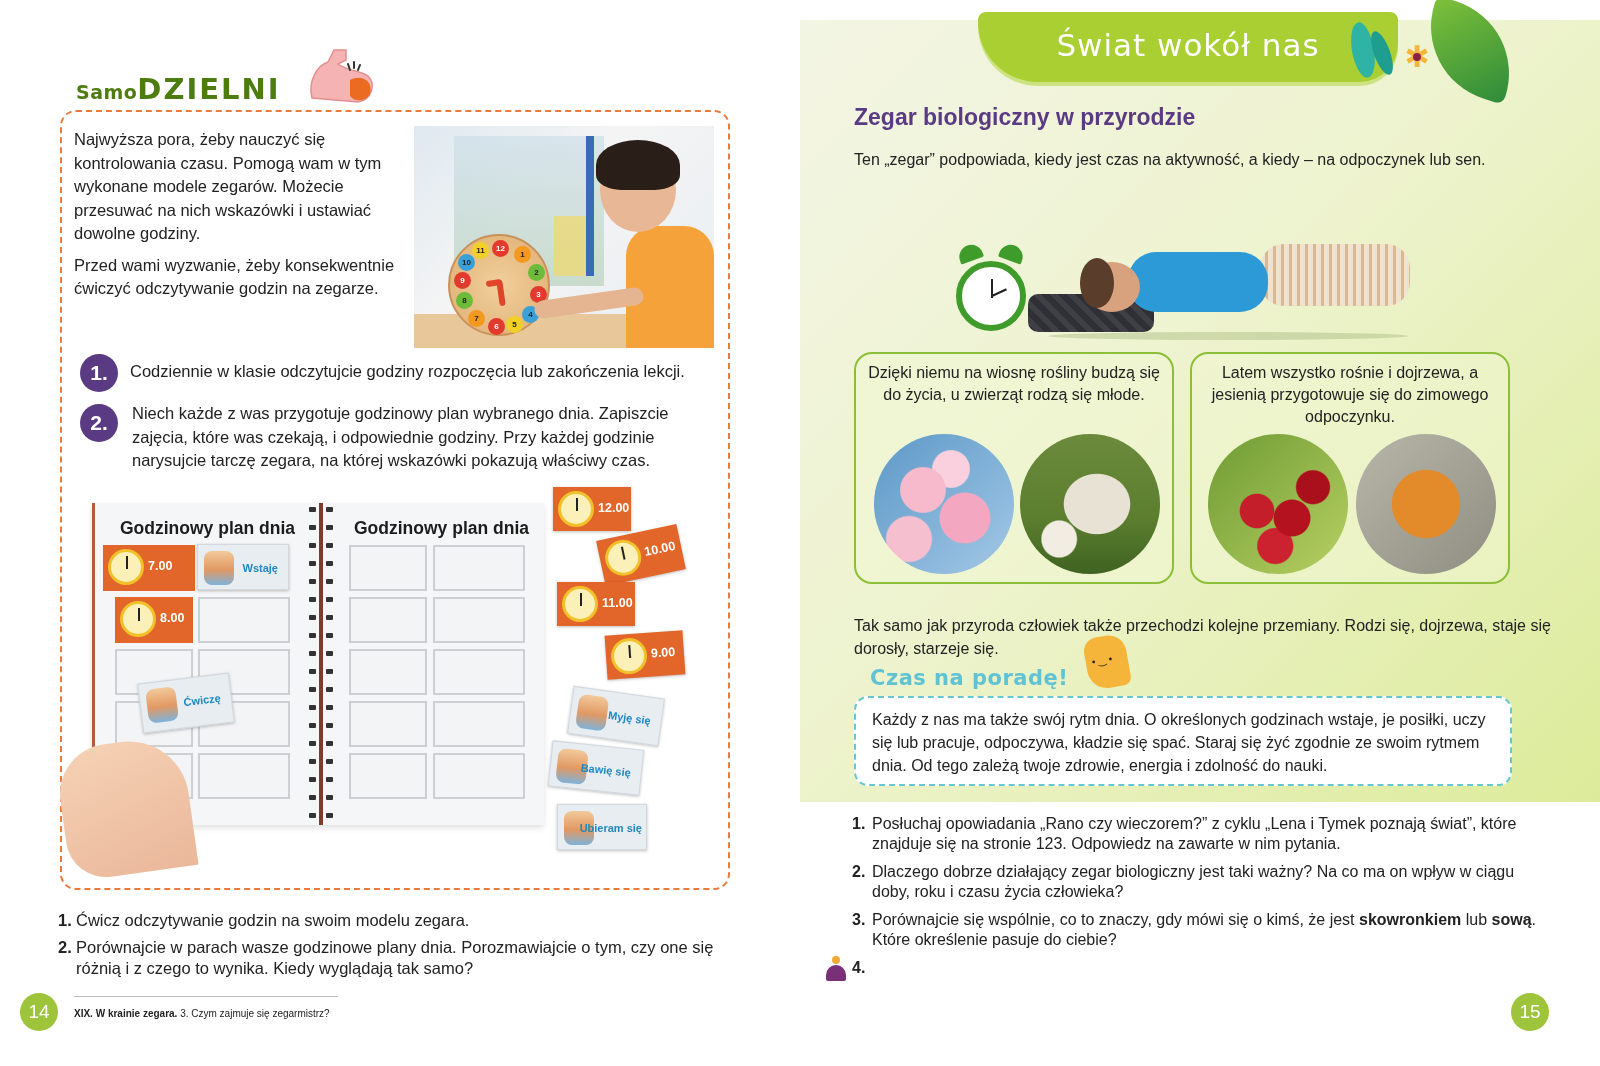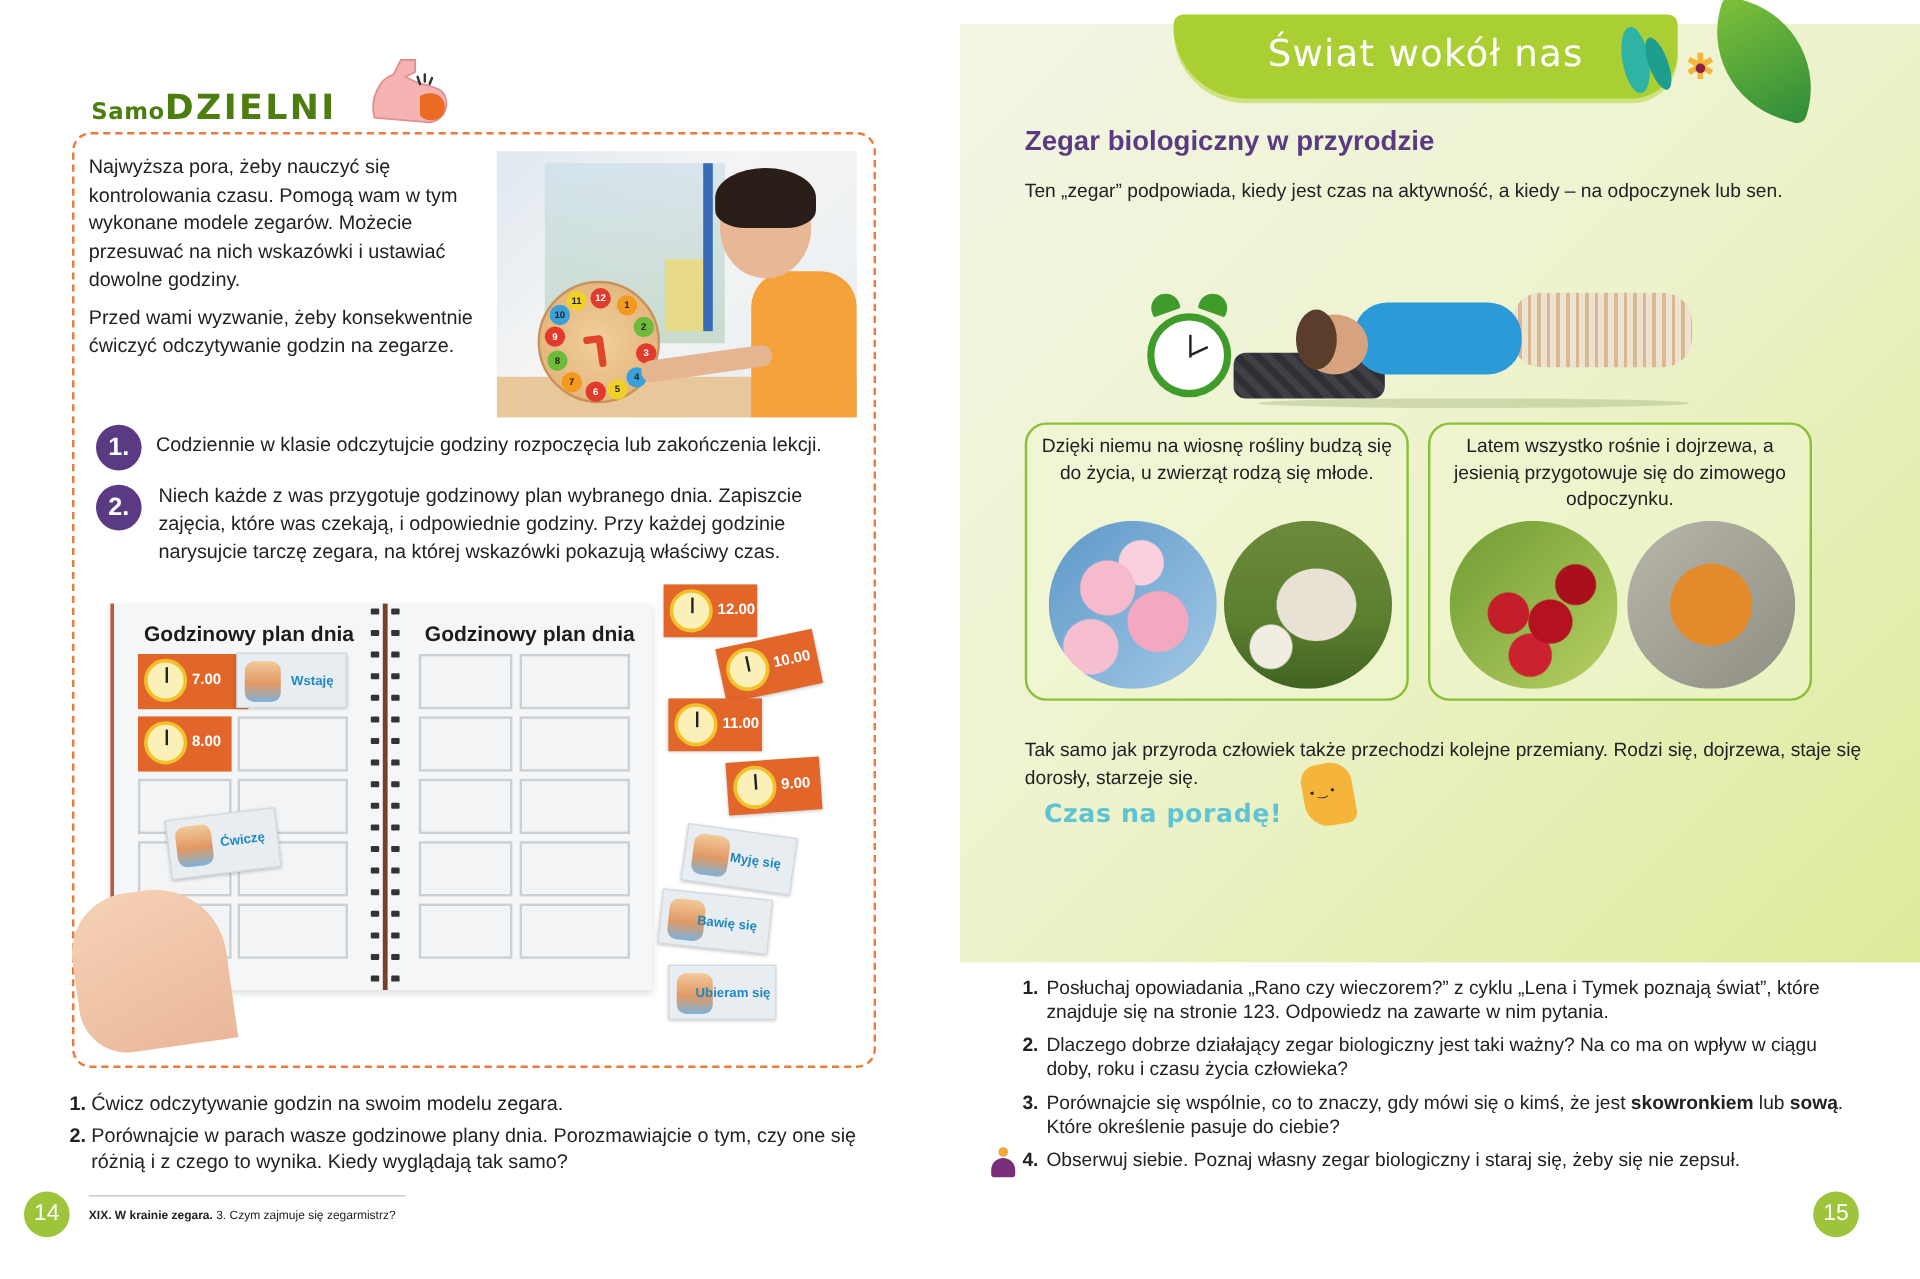--- a/index.html
+++ b/index.html
@@ -172,21 +172,21 @@
   </div>
   <div class="task" style="top:402px;">
     <div class="task-num" style="top:2px;">2.</div>
     <div class="task-text" style="left:52px;">Niech każde z was przygotuje godzinowy plan wybranego dnia. Zapiszcie zajęcia, które was czekają, i odpowiednie godziny. Przy każdej godzinie narysujcie tarczę zegara, na której wskazówki pokazują właściwy czas.</div>
   </div>
 
   <div class="notebook">
     <div class="nb-title" style="left:25px;">Godzinowy plan dnia</div>
     <div class="nb-title" style="left:259px;">Godzinowy plan dnia</div>
 
-    <div class="time-card" style="left:20px;top:42px;width:92px;height:46px;box-shadow:none;">
+    <div class="time-card" style="left:8px;top:42px;width:92px;height:46px;box-shadow:none;">
       <div class="tc-clock"></div>
       <div class="tc-label">7.00</div>
     </div>
     <div class="act-card" style="left:102px;top:41px;width:92px;height:46px;">
       <div class="ac-pic"></div>
       <div class="ac-label">Wstaję</div>
     </div>
     <div class="time-card" style="left:20px;top:94px;width:78px;height:46px;box-shadow:none;">
       <div class="tc-clock"></div>
       <div class="tc-label">8.00</div>
@@ -375,26 +375,29 @@
   <div class="season-card" style="left:390px;">
     <div class="sc-text">Latem wszystko rośnie i dojrzewa, a jesienią przygotowuje się do zimowego odpoczynku.</div>
     <div class="photo ph-cherry" style="left:16px;"></div>
     <div class="photo ph-leaf" style="left:164px;"></div>
   </div>
 
   <div class="r-after">Tak samo jak przyroda człowiek także przechodzi kolejne przemiany. Rodzi się, dojrzewa, staje się dorosły, starzeje się.</div>
 
   <div class="tip-title">Czas na poradę!</div>
   <div class="tip-mascot"></div>
+  <div class="tip-box">
+    <div class="tip-text">Każdy z nas ma także swój rytm dnia. O określonych godzinach wstaje, je posiłki, uczy się lub pracuje, odpoczywa, kładzie się spać. Staraj się żyć zgodnie ze swoim rytmem dnia. Od tego zależą twoje zdrowie, energia i zdolność do nauki.</div>
+  </div>
 
   <ul class="r-tasks">
     <li><span class="n">1.</span><span>Posłuchaj opowiadania „Rano czy wieczorem?” z cyklu „Lena i Tymek poznają świat”, które znajduje się na stronie 123. Odpowiedz na zawarte w nim pytania.</span></li>
     <li><span class="n">2.</span><span>Dlaczego dobrze działający zegar biologiczny jest taki ważny? Na co ma on wpływ w ciągu doby, roku i czasu życia człowieka?</span></li>
     <li><span class="n">3.</span><span>Porównajcie się wspólnie, co to znaczy, gdy mówi się o kimś, że jest </span><b>skowronkiem</b><span> lub </span><b>sową</b><span>. Które określenie pasuje do ciebie?</span></li>
-    <li><span class="n">4.</span><span>Obserwuj siebie. Poznaj własny zegar biologiczny i staraj się, żeby się nie zepsuł.</span></li>
+    <li><span class="n">4.</span></li>
   </ul>
   <div class="person-icon">
       <div class="hd"></div>
       <div class="bd"></div>
     </div>
 
   <div class="page-num" style="left:711px;top:993px;">15</div>
 </div>
 
 </body></html>

